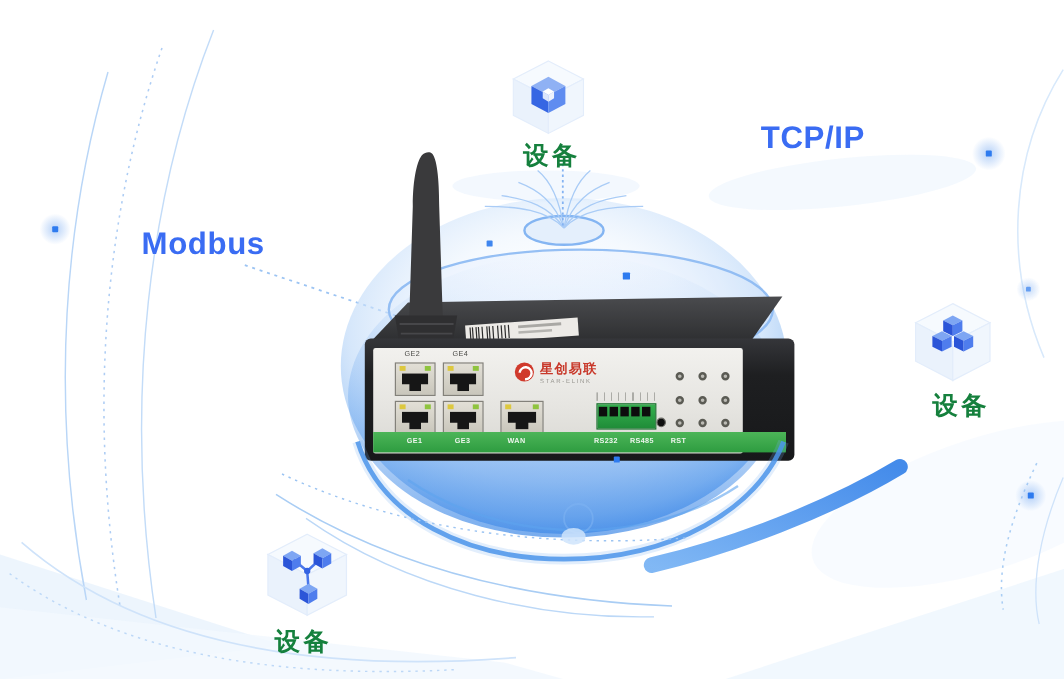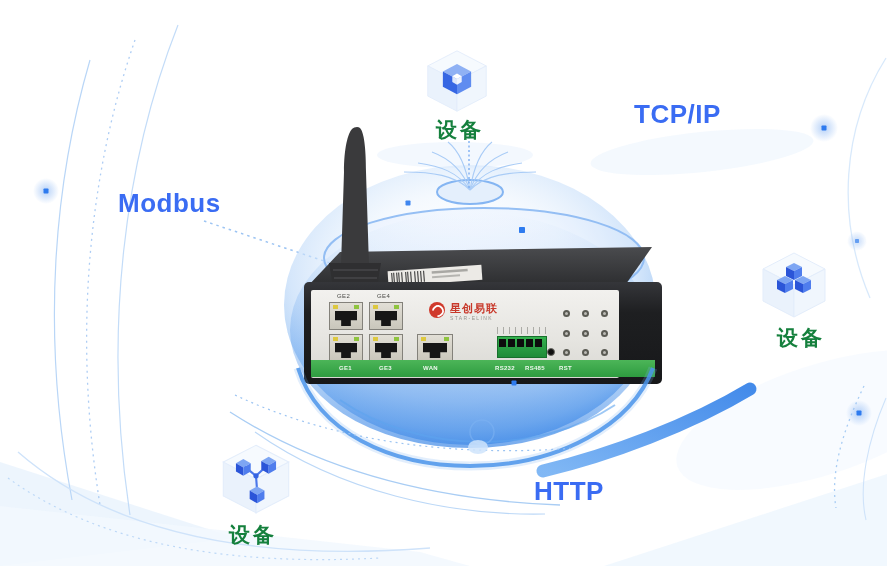--- a/index.html
+++ b/index.html
@@ -275,21 +275,20 @@
           <rect x="-3" y="-3" width="6" height="6" rx="0.8" fill="#2e7bef"></rect>
         </g>
       <g transform="translate(514,383)">
           <rect x="-2.5" y="-2.5" width="5" height="5" rx="0.8" fill="#2e7bef"></rect>
         </g>
     </g>
   </svg>
 
   <div class="protocol modbus">Modbus</div>
   <div class="protocol tcpip">TCP/IP</div>
-  <div class="protocol http">HTTP</div>
 
   <svg class="node-icon top" width="68" height="66" viewBox="0 0 72 70">
     <polygon points="36,3 67,19 36,35 5,19" fill="#f6fafe" stroke="#e3edfb"></polygon>
     <polygon points="5,19 36,35 36,67 5,51" fill="#eaf2fc" stroke="#e3edfb"></polygon>
     <polygon points="36,35 67,19 67,51 36,67" fill="#f0f6fd" stroke="#e3edfb"></polygon>
     <polygon points="36,17 51,25 36,33 21,25" fill="#8fb1f4"></polygon>
     <polygon points="21,25 36,33 36,49 21,41" fill="#3666e3"></polygon>
     <polygon points="36,33 51,25 51,41 36,49" fill="#5f8cf0"></polygon>
     <polygon points="36,27 41,30 36,33 31,30" fill="#ffffff"></polygon>
     <polygon points="31,30 36,33 36,39 31,36" fill="#dce6fb"></polygon>

